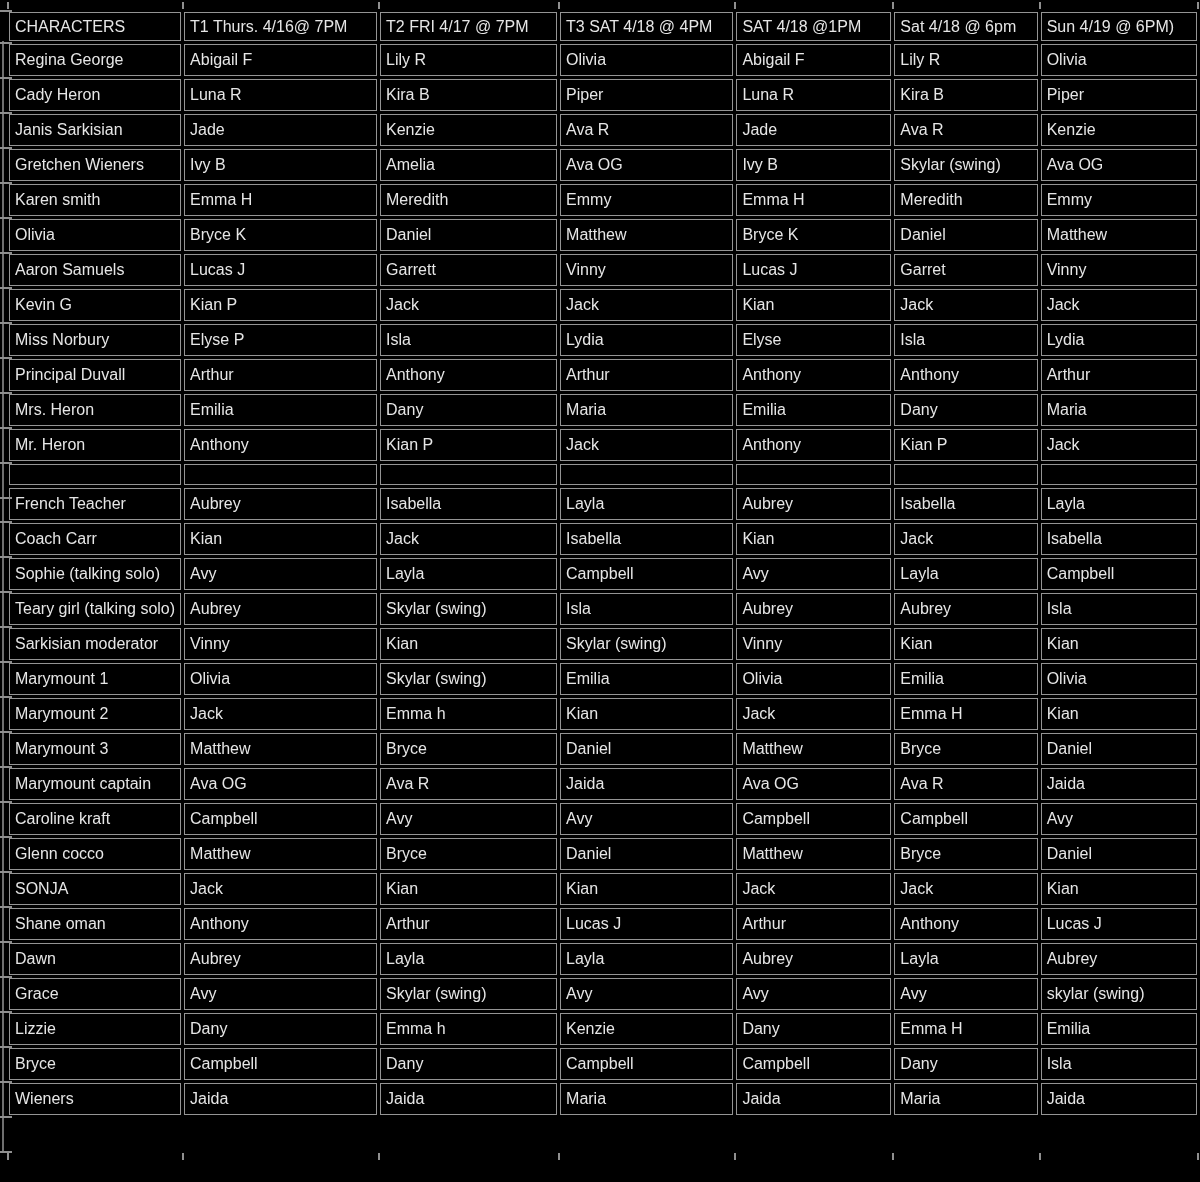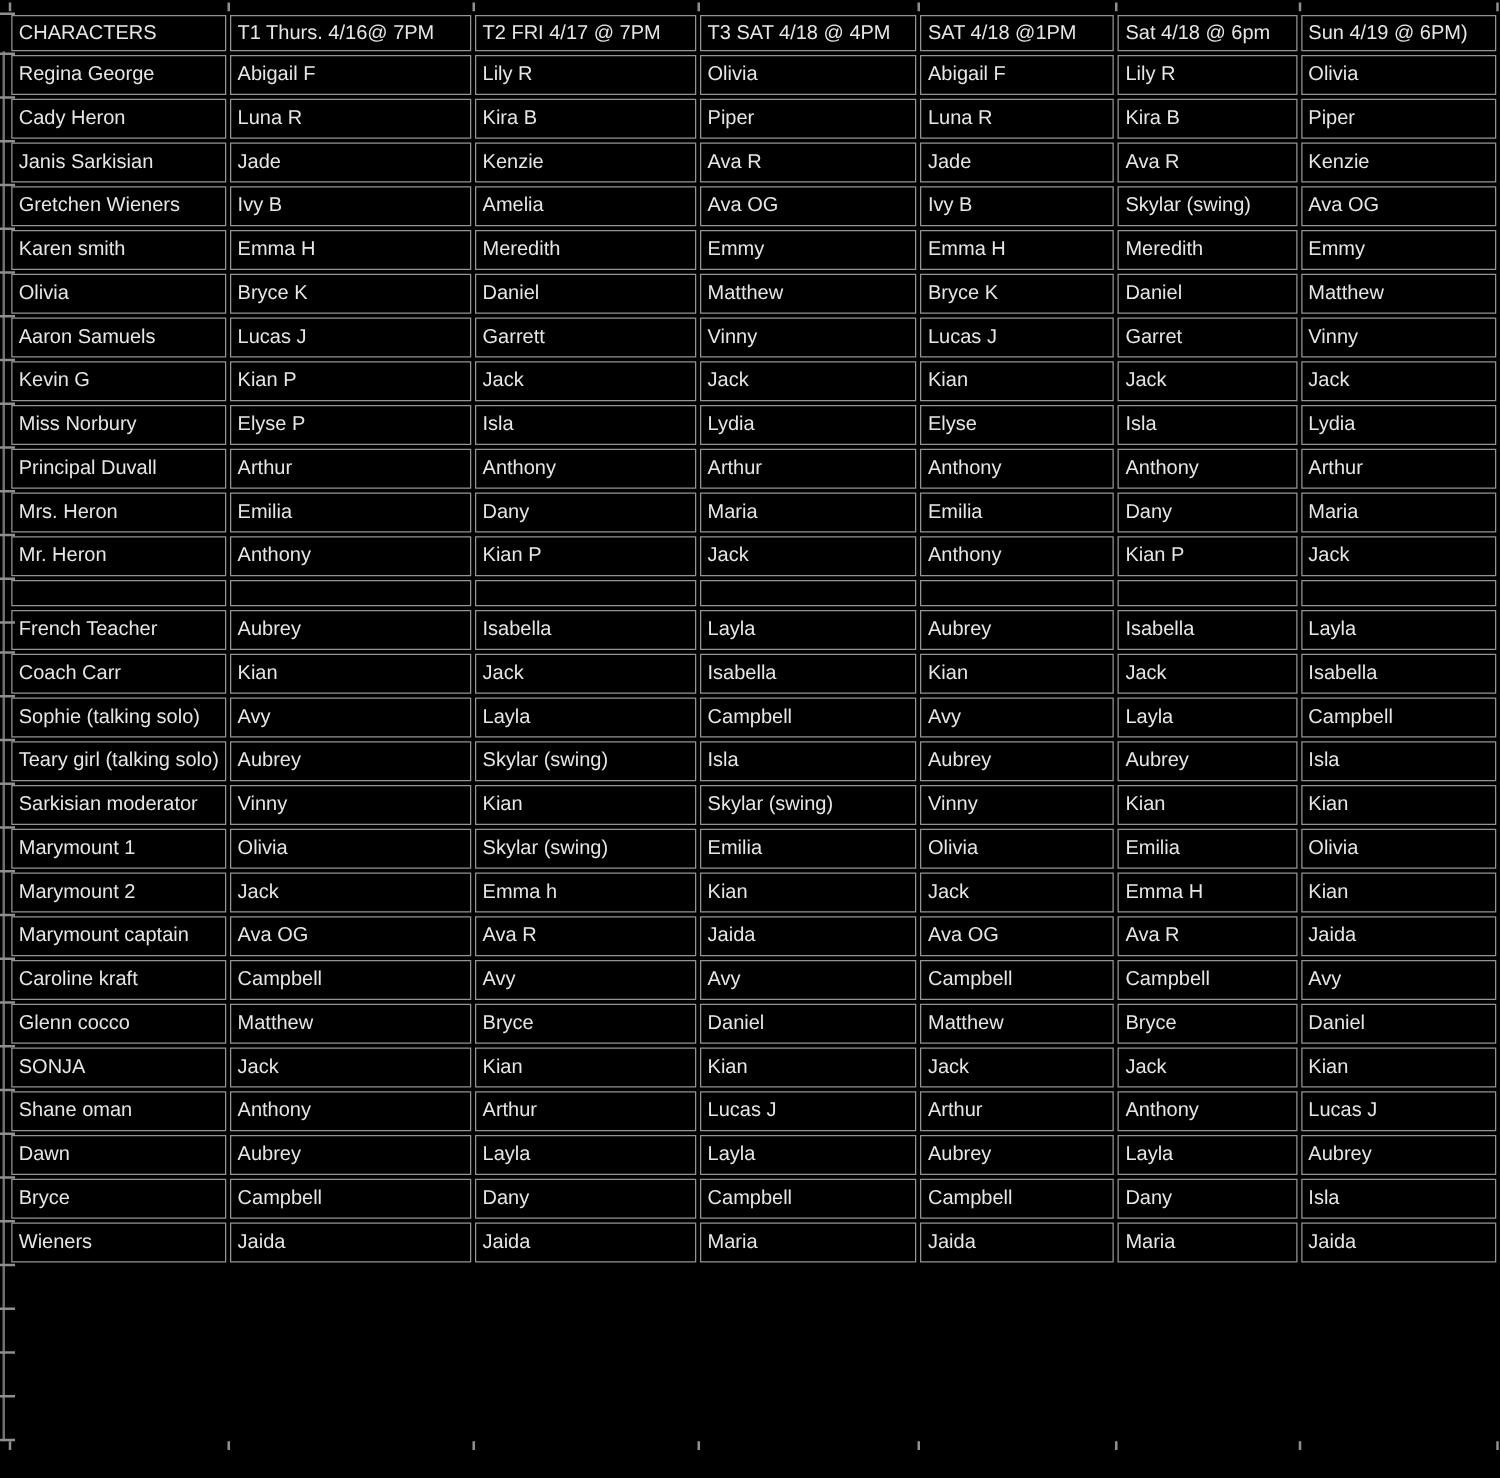--- a/index.html
+++ b/index.html
@@ -224,20 +224,29 @@
         <tr>
           <td>Marymount 2</td>
           <td>Jack</td>
           <td>Emma h</td>
           <td>Kian</td>
           <td>Jack</td>
           <td>Emma H</td>
           <td>Kian</td>
         </tr>
         <tr>
+          <td>Marymount 3</td>
+          <td>Matthew</td>
+          <td>Bryce</td>
+          <td>Daniel</td>
+          <td>Matthew</td>
+          <td>Bryce</td>
+          <td>Daniel</td>
+        </tr>
+        <tr>
           <td>Marymount captain</td>
           <td>Ava OG</td>
           <td>Ava R</td>
           <td>Jaida</td>
           <td>Ava OG</td>
           <td>Ava R</td>
           <td>Jaida</td>
         </tr>
         <tr>
           <td>Caroline kraft</td>
@@ -276,20 +285,38 @@
           <td>Lucas J</td>
         </tr>
         <tr>
           <td>Dawn</td>
           <td>Aubrey</td>
           <td>Layla</td>
           <td>Layla</td>
           <td>Aubrey</td>
           <td>Layla</td>
           <td>Aubrey</td>
+        </tr>
+        <tr>
+          <td>Grace</td>
+          <td>Avy</td>
+          <td>Skylar (swing)</td>
+          <td>Avy</td>
+          <td>Avy</td>
+          <td>Avy</td>
+          <td>skylar (swing)</td>
+        </tr>
+        <tr>
+          <td>Lizzie</td>
+          <td>Dany</td>
+          <td>Emma h</td>
+          <td>Kenzie</td>
+          <td>Dany</td>
+          <td>Emma H</td>
+          <td>Emilia</td>
         </tr>
         <tr>
           <td>Bryce</td>
           <td>Campbell</td>
           <td>Dany</td>
           <td>Campbell</td>
           <td>Campbell</td>
           <td>Dany</td>
           <td>Isla</td>
         </tr>

